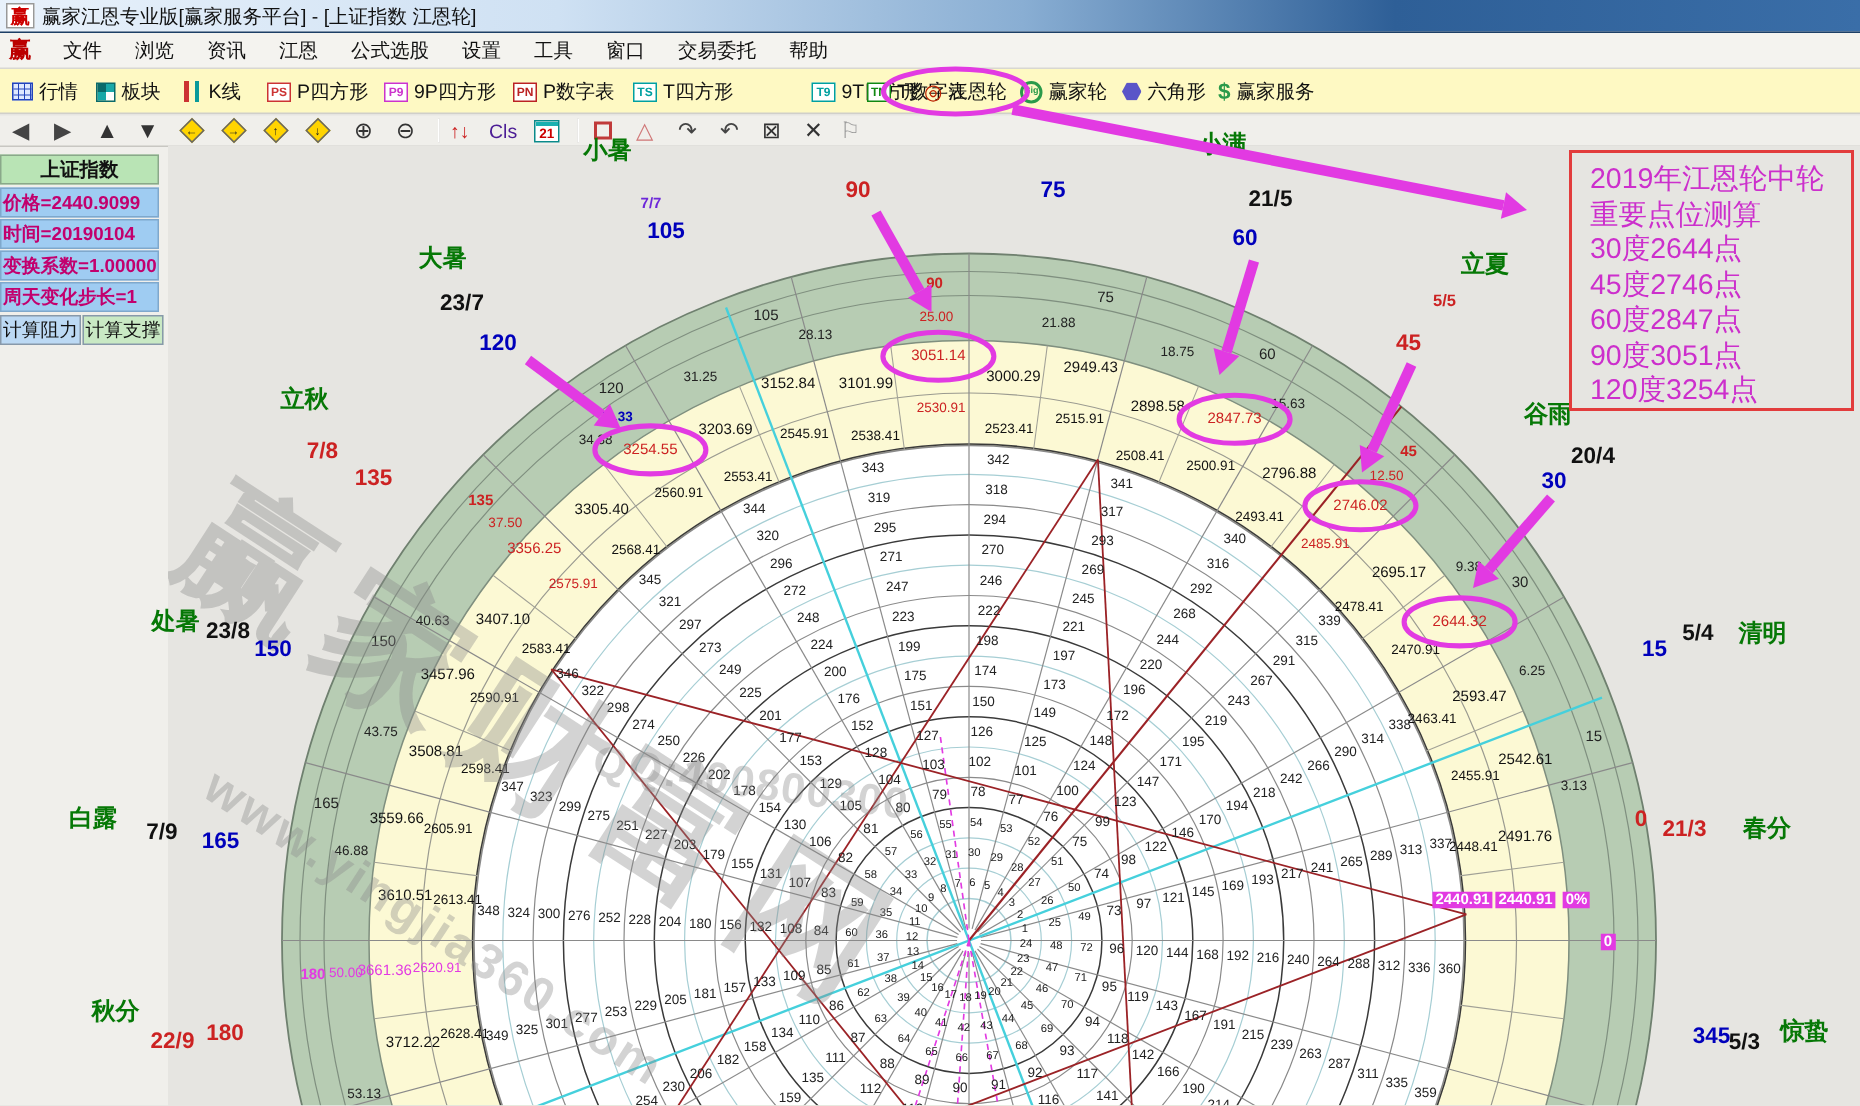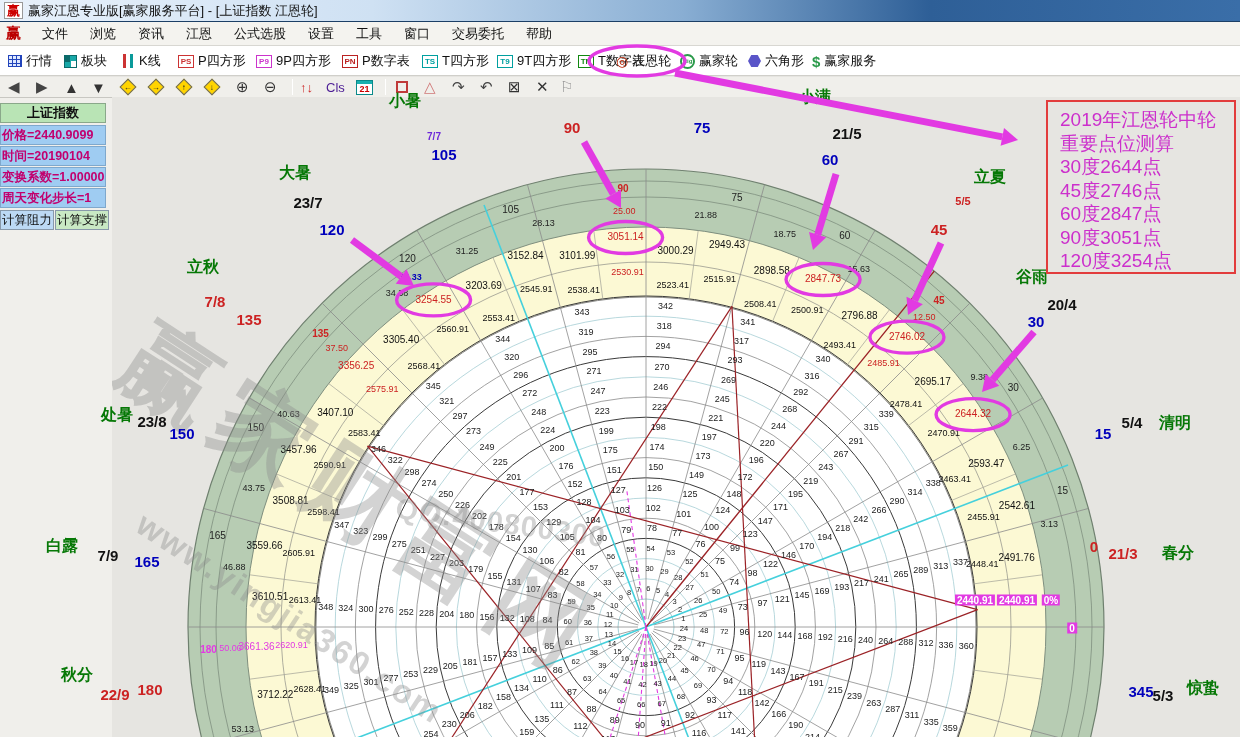--- a/index.html
+++ b/index.html
@@ -14,21 +14,21 @@
   #titlebar .app-icon { color:#c00; background:#fff; font-weight:bold; font-size:13px;
     padding:0 2px; margin-right:5px; line-height:15px; border:1px solid #999; }
   #titlebar .title-text { font-size:13px; color:#111; white-space:nowrap; }
 
   #menubar { position:absolute; left:0; top:22px; width:1240px; height:24px;
     background:#f4f3ef; border-bottom:1px solid #d8d7d2; display:flex; align-items:center; }
   #menubar .menu-logo { color:#b00; font-weight:bold; font-size:15px; margin:0 10px 0 6px; }
   #menubar .menu-item { font-size:13px; color:#111; padding:3px 11px; cursor:default; }
 
   #toolbar1 { position:absolute; left:0; top:46px; width:1240px; height:30px;
-    background:#ffffff; border-bottom:1px solid #d0cfca; }
+    background:#fef9c3; border-bottom:1px solid #d0cfca; }
   .tb1-item { position:absolute; top:4px; height:22px; display:flex; align-items:center; gap:4px;
     font-size:13px; color:#111; white-space:nowrap; }
   .icon-grid { width:14px; height:12px; border:1px solid #2244bb;
     background:
       linear-gradient(#2244bb 1px,transparent 1px) 0 3px/100% 4px,
       linear-gradient(90deg,#2244bb 1px,transparent 1px) 3px 0/4px 100%, #dfe9ff; display:inline-block; }
   .icon-blocks { width:13px; height:13px; display:inline-block;
     background:conic-gradient(#18a8a8 25%,#fff 0 50%,#18a8a8 0 75%,#0a6a6a 0); border:1px solid #0a6a6a; }
   .icon-kline { width:13px; height:14px; display:inline-block;
     background:linear-gradient(90deg,transparent 1px,#cc3333 1px 4px,transparent 4px 8px,#0a9a9a 8px 11px,transparent 11px); }
@@ -127,21 +127,21 @@
     </div>
     <div class="tb1-item" style="left: 342px;">
       <span class="icon-badge" style="color: rgb(187, 34, 34);">PN</span>
       <span class="tb1-label">P数字表</span>
     </div>
     <div class="tb1-item" style="left: 422px;">
       <span class="icon-badge" style="color: rgb(0, 160, 160);">TS</span>
       <span class="tb1-label">T四方形</span>
     </div>
     <div class="tb1-item" style="left: 497px;">
-      <span class="icon-badge" style="color: rgb(0, 160, 160);">T9</span>
+      <span class="icon-badge" style="color: rgb(0, 160, 160); margin-left: 44px;">T9</span>
       <span class="tb1-label">9T四方形</span>
     </div>
     <div class="tb1-item" style="left: 578px;">
       <span class="icon-badge" style="color: rgb(17, 136, 17);">TN</span>
       <span class="tb1-label">T数字表</span>
     </div>
     <div class="tb1-item" style="left: 616px;">
       <span class="icon-target">◎</span>
       <span class="tb1-label">江恩轮</span>
     </div>

